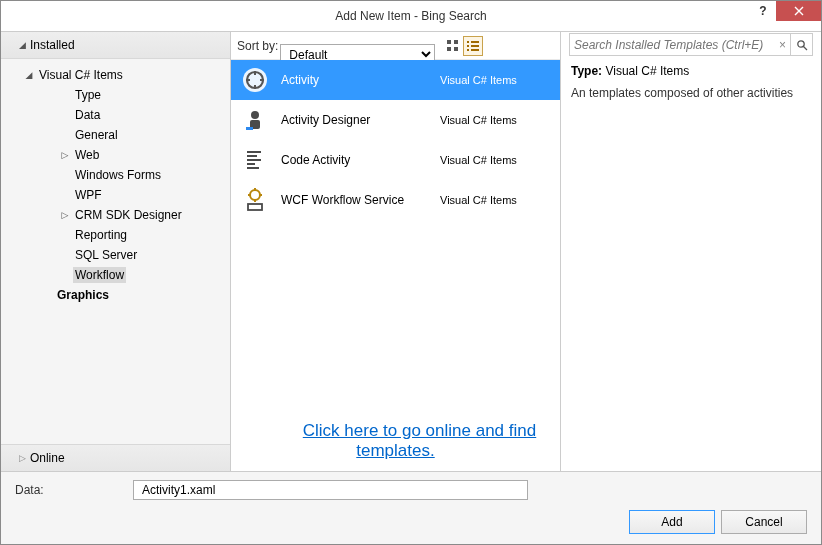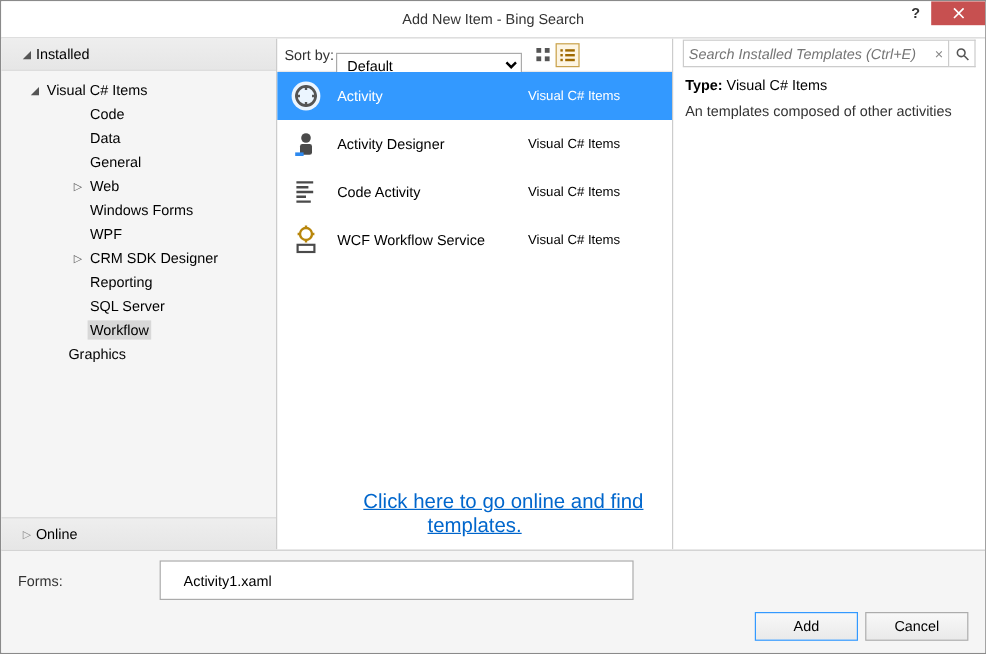--- a/index.html
+++ b/index.html
@@ -11,21 +11,21 @@
 .btn-close { width: 45px; height: 20px; background: #c75050; color:#fff; display:flex; align-items:center; justify-content:center; cursor:pointer; font-size:14px;}
 .content { flex: 1; display: flex; border-top: 1px solid #ccc; overflow: hidden; }
 .sidebar { width: 230px; background: #f5f5f5; border-right: 1px solid #ccc; display:flex; flex-direction: column; }
 .sidebar-header { padding: 6px 8px 6px 18px; background: linear-gradient(#eee,#e6e6e6); border-bottom:1px solid #d8d8d8; cursor:pointer; display:flex; align-items:center; gap:4px;}
 .tree { padding: 6px 0; overflow:auto; flex:1;}
 .tree-item { padding: 2px 0 2px 0; display:flex; align-items:center; gap:2px; cursor:pointer; white-space:nowrap;}
 .tree-item .arrow { width:12px; display:inline-block; text-align:center; color:#555; font-size:9px;}
 .tree-item .label { padding:1px 2px;}
 .tree-item.selected .label { background:#d8d8d8; }
 .indent-1 { padding-left: 22px; }
-.indent-2 { padding-left: 40px; }
+.indent-2 { padding-left: 40px; font-weight: bold; }
 .indent-3 { padding-left: 58px; }
 .main { flex: 1; display:flex; flex-direction: column; border-right:1px solid #ccc; }
 .toolbar { height: 28px; display:flex; align-items:center; padding: 0 6px; gap:0; border-bottom:1px solid #e8e8e8;}
 .toolbar .sort-label { margin-right:2px; color:#333;}
 .toolbar select { height:21px; width:155px; border:1px solid #ababab; background:#fff; padding:0 4px;margin-top:18px;}
 .view-btn { width:20px; height:20px; display:flex; align-items:center; justify-content:center; cursor:pointer; color:#444;}
 .view-btn.active { border:1px solid #c9a24c; background:#fdf5e3; }
 .template-list { flex:1; overflow:auto;}
 .tmpl-row { display:flex; align-items:center; height:40px; padding:0 10px; cursor:pointer; gap:12px;}
 .tmpl-row.selected { background:#3399ff; color:#fff;}
@@ -37,21 +37,21 @@
 .details { width: 260px; padding: 8px 10px; display:flex; flex-direction:column; gap:8px;}
 .search-wrap { height:18px; display:flex; align-items:center; border-bottom:1px solid #e8e8e8; padding-bottom:4px; margin:-2px -2px 0 -2px;}
 .search-box { flex:1; height:23px; border:1px solid #ccc; background:#fff; display:flex; align-items:center; padding:0 4px;}
 .search-box input { flex:1; border:none; outline:none; font-style:italic; color:#888; background:transparent;}
 .search-go { width:22px; height:23px; display:flex; align-items:center; justify-content:center; border:1px solid #ccc; border-left:0; cursor:pointer;}
 .type-line .lbl { font-weight:bold; }
 .desc { color:#333; }
 .bottom { background:#f5f5f5; border-top:1px solid #ccc; padding:8px 14px; display:flex; flex-direction:column; gap:10px;}
 .name-row { display:flex; align-items:center; gap:8px;}
 .name-row .lbl { width:110px; color:#333;}
-.name-row input { flex:0 0 395px; height:33px; border:1px solid #ababab; padding:0 19px; background:#fff;}
+.name-row input { flex:0 0 395px; height:20px; border:1px solid #ababab; padding:0 8px; background:#fff;}
 .btn-row { display:flex; justify-content:flex-end; gap:6px; padding-bottom:2px;}
 .btn { width:86px; height:24px; border:1px solid #acacac; background:linear-gradient(#f8f8f8,#eaeaea); cursor:pointer; display:flex; align-items:center; justify-content:center;}
 .btn.primary { border:1px solid #3399ff; }
 svg { display:block; }
 </style>
 </head>
 <body>
 
 <div class="titlebar">
   <span class="title">Add New Item - Bing Search</span>
@@ -72,21 +72,21 @@
       <span>Installed</span>
     </div>
     <div class="tree">
       <div class="tree-item indent-1">
         <span class="arrow">◢</span>
         <span class="label">Visual C# Items</span>
       </div>
       <div id="tree-children">
           <div class="tree-item indent-3">
             <span class="arrow"></span>
-            <span class="label">Code</span>
+            <span class="label">Type</span>
           </div>
           <div class="tree-item indent-3">
             <span class="arrow"></span>
             <span class="label">Data</span>
           </div>
           <div class="tree-item indent-3">
             <span class="arrow"></span>
             <span class="label">General</span>
           </div>
           <div class="tree-item indent-3">
@@ -220,21 +220,21 @@
     <div class="type-line">
       <span class="lbl">Type:</span>
       <span>Visual C# Items</span>
     </div>
     <div class="desc">An templates composed of other activities</div>
   </div>
 </div>
 
 <div class="bottom">
   <div class="name-row">
-    <span class="lbl">Forms:</span>
+    <span class="lbl">Data:</span>
     <input value="Activity1.xaml" style="">
   </div>
   <div class="btn-row">
     <div class="btn primary">
         <span>Add</span>
       </div>
     <div class="btn">
         <span>Cancel</span>
       </div>
   </div>

